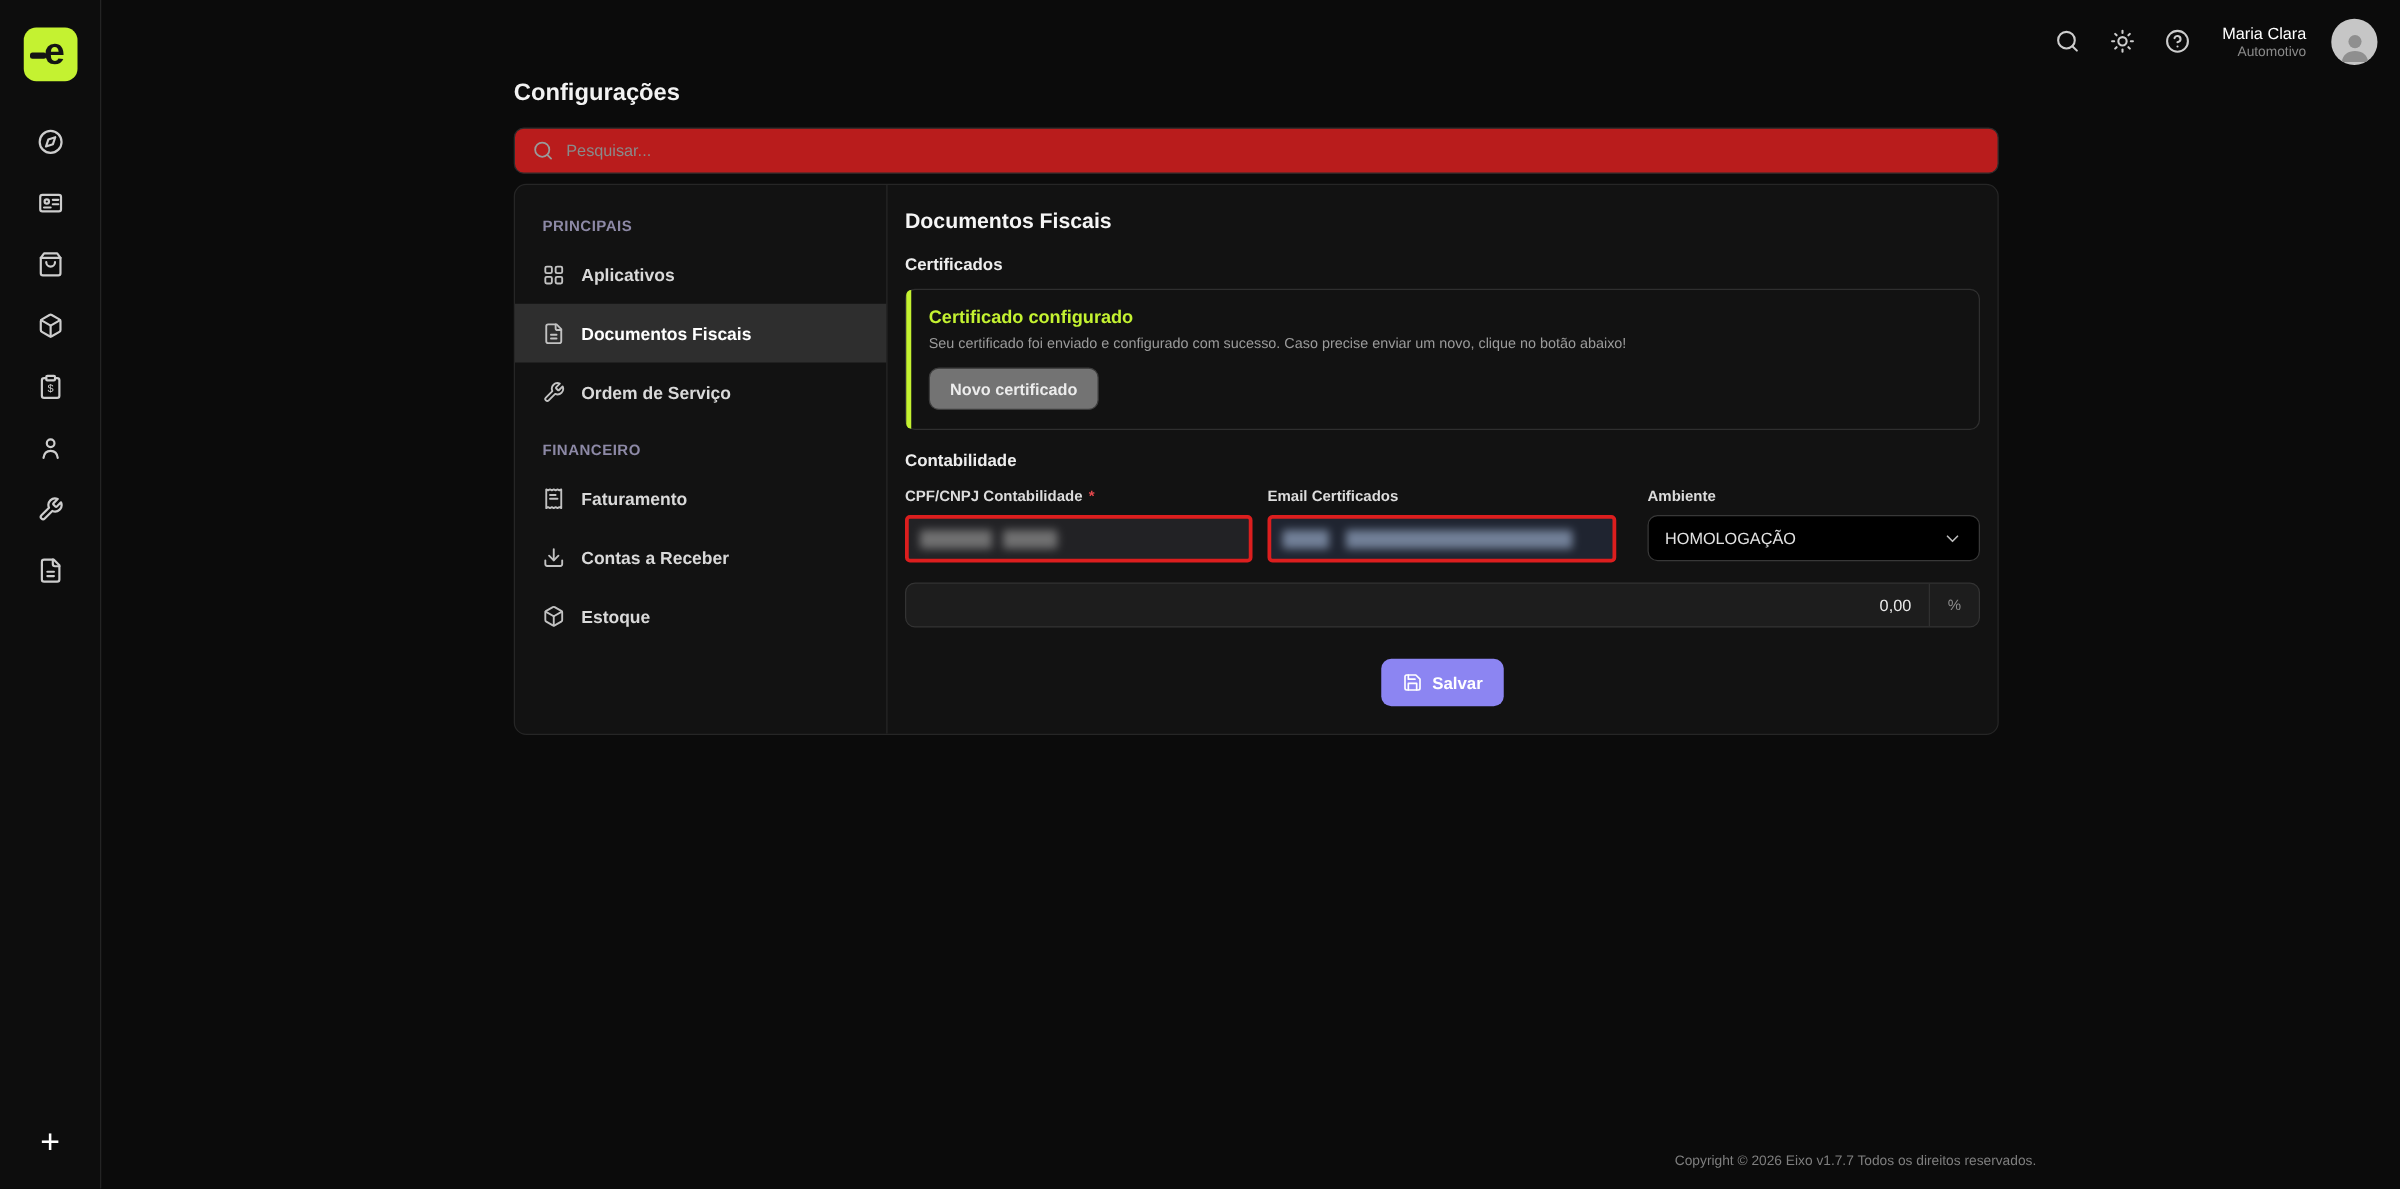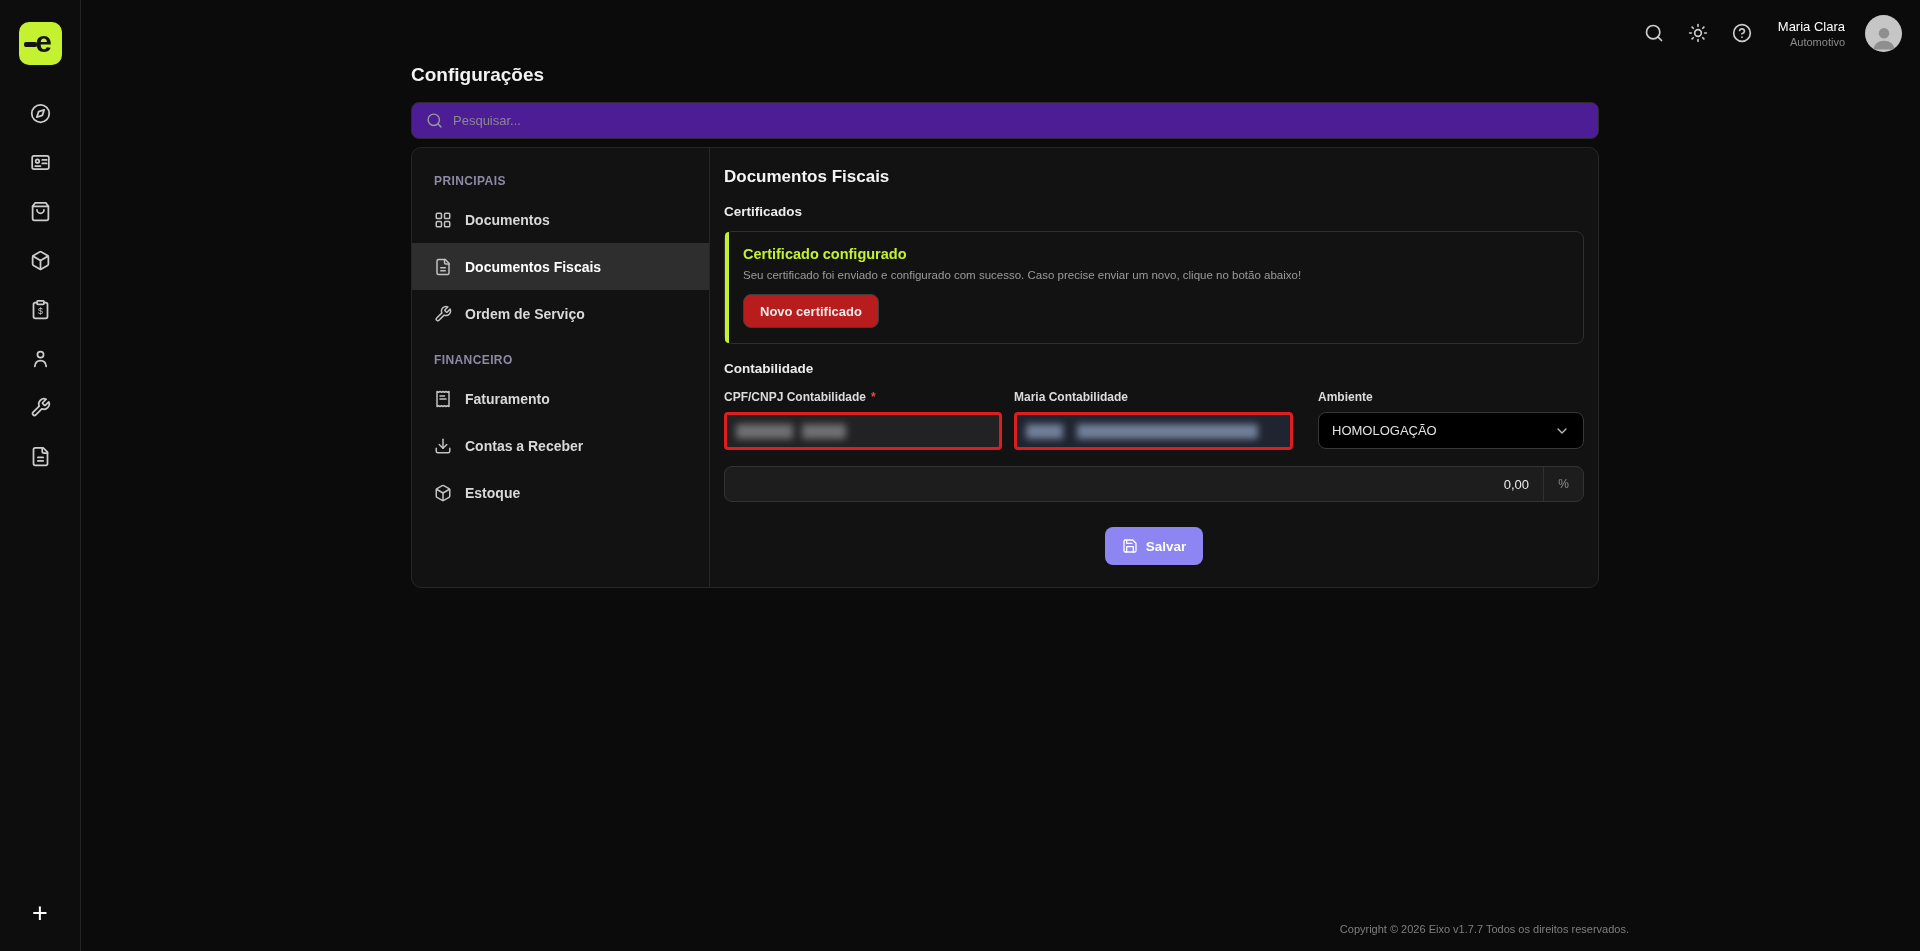--- a/index.html
+++ b/index.html
@@ -24,21 +24,21 @@
   .user-block { text-align:right; margin-left:4px; }
   .user-name { font-size:13px; font-weight:400; color:#ffffff; }
   .user-role { font-size:11px; color:#8b8b8b; margin-top:2px; }
   .avatar { width:37px; height:37px; border-radius:50%; background:#c6c6c6; overflow:hidden; display:flex; align-items:flex-end; justify-content:center; cursor:pointer; }
   .avatar svg { width:30px; height:30px; }
 
   
   .main { position:absolute; left:81px; top:0; right:0; padding:64px 0 16px 330px; }
   .page-title { font-size:19px; font-weight:700; color:#f2f2f2; }
   .content { width:1188px; }
-  .searchbar { margin-top:16px; height:37px; background:#4c1d95; border:1px solid #2c2c2c; border-radius:8px; display:flex; align-items:center; padding:0 14px; gap:10px; }
+  .searchbar { margin-top:16px; height:37px; background:#b91c1c; border:1px solid #2c2c2c; border-radius:8px; display:flex; align-items:center; padding:0 14px; gap:10px; }
   .searchbar svg { width:17px; height:17px; color:#9a9a9a; flex:none; }
   .searchbar input { flex:1; background:none; border:none; outline:none; color:#dddddd; font-size:13px; font-family:inherit; }
   .searchbar input::placeholder { color:#8a8a8a; }
 
   .panel { margin-top:8px; background:#121212; border:1px solid #262626; border-radius:10px; display:flex; overflow:hidden; }
   .settings-nav { width:298px; border-right:1px solid #262626; padding:18px 0 20px; flex:none; }
   .nav-label { height:30px; display:flex; align-items:center; padding:0 22px; font-size:12px; font-weight:600; color:#8d89a6; letter-spacing:.4px; }
   .nav-label.second { margin-top:8px; }
   .nav-item { height:47px; display:flex; align-items:center; gap:13px; padding:0 22px; cursor:pointer; color:#d9d9d9; }
   .nav-item svg { width:18px; height:18px; color:#c2c2c2; flex:none; }
@@ -46,21 +46,21 @@
   .nav-item.active { background:#2e2e2e; }
   .nav-item.active .ni-label { color:#ffffff; }
 
   .panel-content { flex:1; padding:19px 16px 22px 14px; }
   .h-main { font-size:17px; font-weight:700; color:#f5f5f5; }
   .h-sub { font-size:13.5px; font-weight:700; color:#ededed; margin-top:17px; }
   .cert-box { margin-top:12px; border:1px solid #2f2f2f; border-radius:8px; padding:14px 18px 15px; position:relative; }
   .cert-box::before { content:""; position:absolute; left:0; top:0; bottom:0; width:4px; background:#c4f231; border-radius:4px 0 0 4px; }
   .cert-title { color:#c4f231; font-size:14.5px; font-weight:700; }
   .cert-desc { margin-top:7px; font-size:11.5px; color:#9b9b9b; }
-  .btn-secondary { margin-top:13px; height:34px; padding:0 16px; background:#b91c1c; border:1px solid #3d3d3d; border-radius:8px; color:#ececec; font-size:13px; font-weight:600; display:inline-flex; align-items:center; }
+  .btn-secondary { margin-top:13px; height:34px; padding:0 16px; background:#737373; border:1px solid #3d3d3d; border-radius:8px; color:#ececec; font-size:13px; font-weight:600; display:inline-flex; align-items:center; }
 
   .form-row { margin-top:14px; display:flex; }
   .field-label { font-size:12px; font-weight:700; color:#dcdcdc; display:flex; align-items:center; gap:5px; }
   .req { color:#e5484d; }
   .f-cpf { width:278px; }
   .f-email { width:279px; margin-left:12px; }
   .f-env { width:266px; margin-left:25px; }
   .input-red { margin-top:8px; height:38px; border:3px solid #dc1e1e; border-radius:4px; background:#222225; display:flex; align-items:center; padding:0 9px; cursor:text; }
   .input-red.email { background:#1f2430; }
   .redact { height:15px; border-radius:2px; filter:blur(3.5px); }
@@ -202,21 +202,21 @@
       <nav class="settings-nav">
         <div class="nav-label">PRINCIPAIS</div>
 
         <div class="nav-item">
           <svg viewBox="0 0 24 24" fill="none" stroke="currentColor" stroke-width="2" stroke-linecap="round" stroke-linejoin="round">
               <rect x="3" y="3" width="7" height="7" rx="1.5"></rect>
               <rect x="14" y="3" width="7" height="7" rx="1.5"></rect>
               <rect x="3" y="14" width="7" height="7" rx="1.5"></rect>
               <rect x="14" y="14" width="7" height="7" rx="1.5"></rect>
             </svg>
-          <span class="ni-label">Documentos</span>
+          <span class="ni-label">Aplicativos</span>
         </div>
 
         <div class="nav-item active">
           <svg viewBox="0 0 24 24" fill="none" stroke="currentColor" stroke-width="2" stroke-linecap="round" stroke-linejoin="round">
               <path d="M15 2H6a2 2 0 0 0-2 2v16a2 2 0 0 0 2 2h12a2 2 0 0 0 2-2V7Z"></path>
               <path d="M14 2v4a2 2 0 0 0 2 2h4"></path>
               <path d="M9 13h6M9 17h6"></path>
             </svg>
           <span class="ni-label">Documentos Fiscais</span>
         </div>
@@ -278,21 +278,21 @@
               <span>CPF/CNPJ Contabilidade</span>
               <span class="req">*</span>
             </div>
             <div class="input-red">
               <span class="redact redact-cpf"></span>
             </div>
           </div>
 
           <div class="f-email">
             <div class="field-label">
-              <span>Maria Contabilidade</span>
+              <span>Email Certificados</span>
             </div>
             <div class="input-red email">
               <span class="redact redact-email"></span>
             </div>
           </div>
 
           <div class="f-env">
             <div class="field-label">
               <span>Ambiente</span>
             </div>

